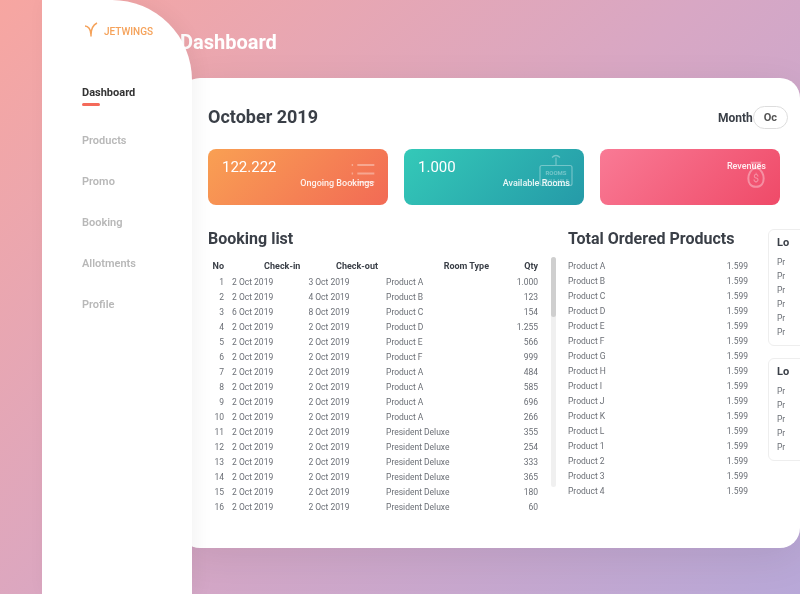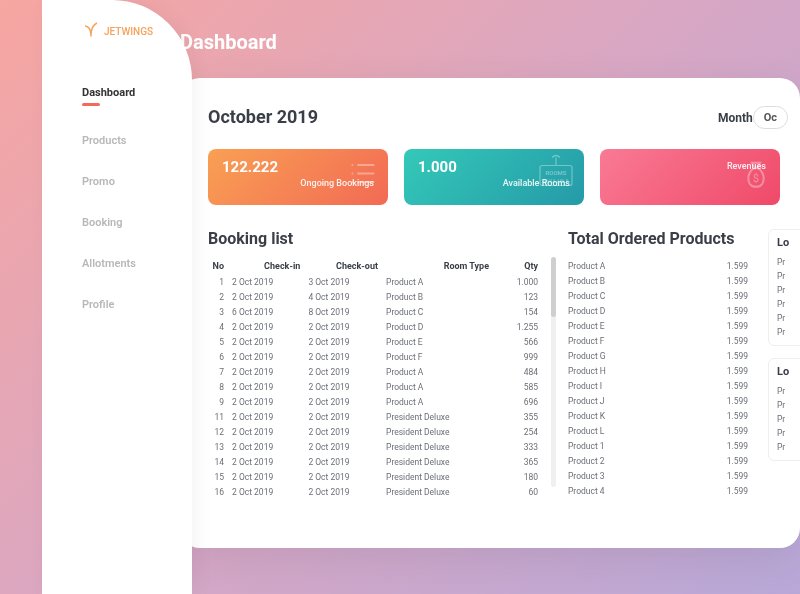--- a/index.html
+++ b/index.html
@@ -112,21 +112,21 @@
 .stat {
   width: 180px;
   height: 56px;
   border-radius: 8px;
   padding: 10px 14px;
   color: #fff;
   position: relative;
   overflow: hidden;
   flex-shrink: 0;
 }
-.stat-value { font-size: 15px; font-weight: 700; line-height: 1.1; }
+.stat-value { font-size: 15px; font-weight: 400; line-height: 1.1; }
 .stat-label { font-size: 9px; font-weight: 500; opacity: 0.9; margin-top: 2px; text-align: right; }
 .stat-orange { background: linear-gradient(135deg, #f9a053 0%, #f26a55 100%); }
 .stat-teal   { background: linear-gradient(135deg, #34c9b8 0%, #259aa8 100%); }
 .stat-pink   { background: linear-gradient(135deg, #f97a95 0%, #ef4a68 100%); }
 .stat-icon {
   position: absolute;
   right: 8px; top: 50%;
   transform: translateY(-50%);
   opacity: 0.35;
   font-size: 30px;
@@ -337,20 +337,27 @@
                 <td class="num-col">585</td>
               </tr>
               <tr>
                 <td class="no-col">9</td>
                 <td>2 Oct 2019</td>
                 <td>2 Oct 2019</td>
                 <td>Product A</td>
                 <td class="num-col">696</td>
               </tr>
               <tr>
+                <td class="no-col">10</td>
+                <td>2 Oct 2019</td>
+                <td>2 Oct 2019</td>
+                <td>Product A</td>
+                <td class="num-col">266</td>
+              </tr>
+              <tr>
                 <td class="no-col">11</td>
                 <td>2 Oct 2019</td>
                 <td>2 Oct 2019</td>
                 <td>President Deluxe</td>
                 <td class="num-col">355</td>
               </tr>
               <tr>
                 <td class="no-col">12</td>
                 <td>2 Oct 2019</td>
                 <td>2 Oct 2019</td>

